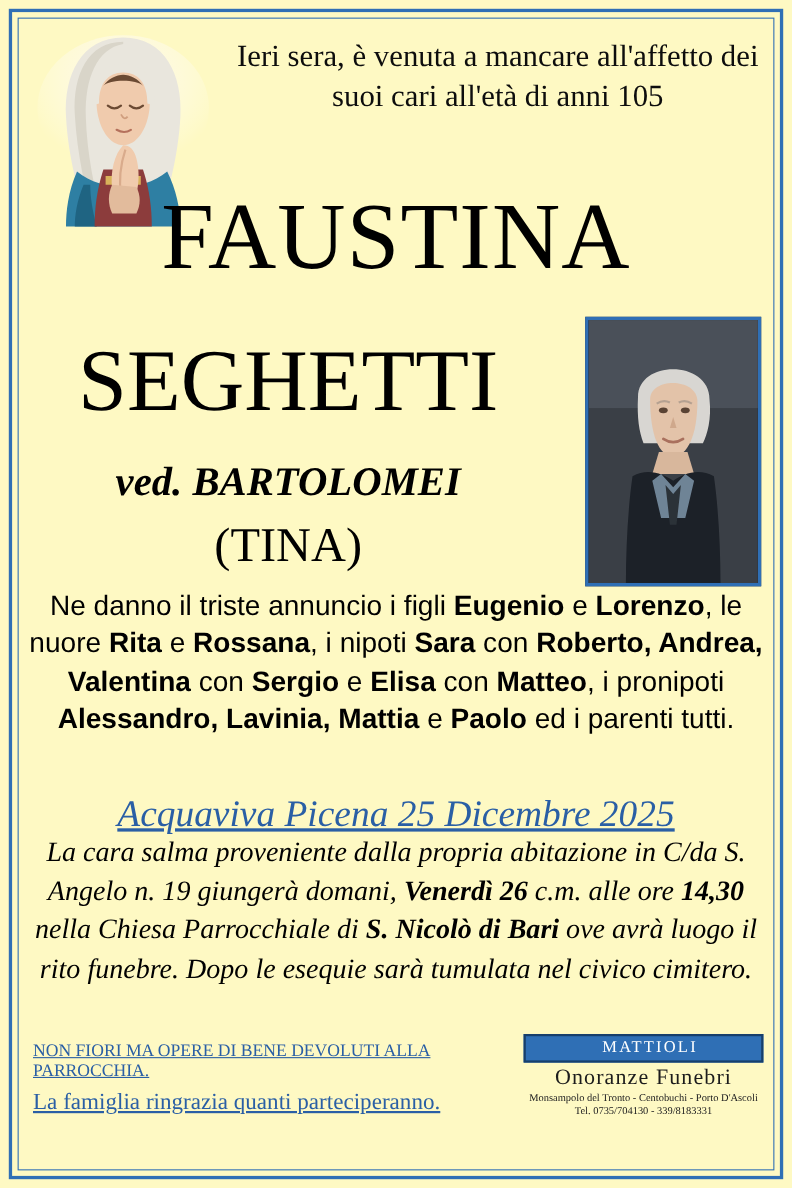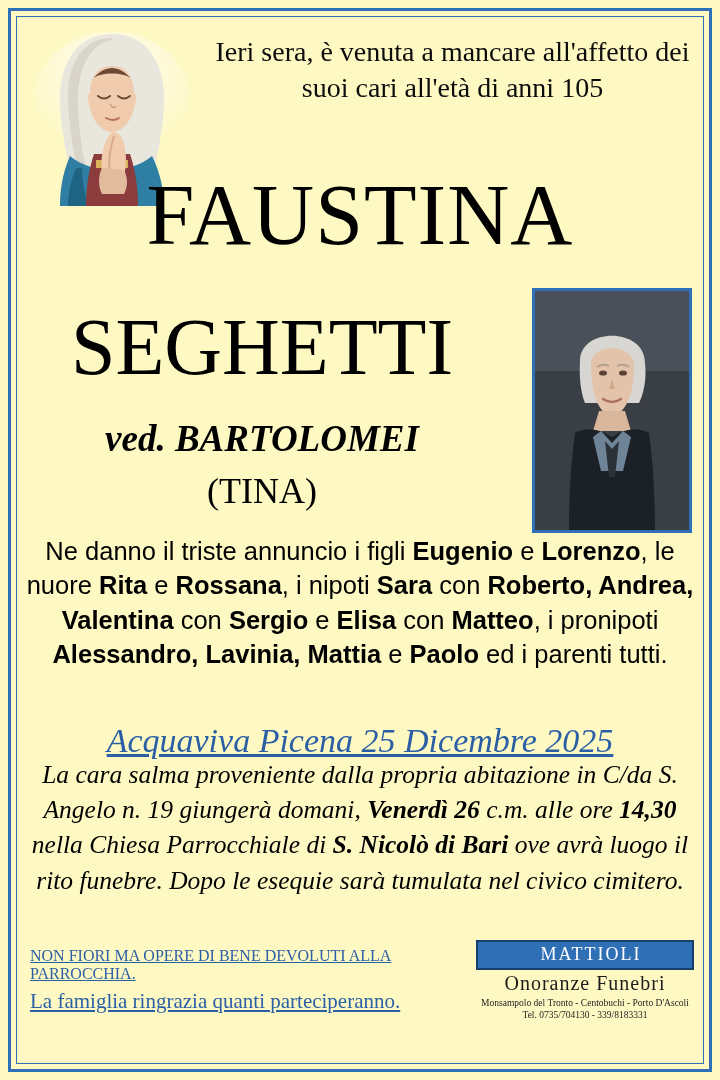--- a/index.html
+++ b/index.html
@@ -101,21 +101,21 @@
     font-weight: bold;
     font-style: italic;
     color: #000;
   }
   .name-nick {
     position: absolute;
     left: 0;
     width: 480px;
     top: 448px;
     text-align: center;
-    font-size: 36px;
+    font-size: 44px;
     color: #000;
     font-family: "Liberation Serif", serif;
   }
 
   .portrait {
     position: absolute;
     right: 6px;
     top: 266px;
     width: 160px;
     height: 245px;
@@ -190,21 +190,21 @@
     top: 918px;
     width: 218px;
     text-align: center;
   }
   .agency-bar {
     background: #2f6fb5;
     border: 2px solid #173f6b;
     padding: 2px 0 3px 0;
   }
   .agency-name {
-    font-size: 18px;
+    font-size: 15px;
     letter-spacing: 2px;
     color: #ffffff;
     font-family: "Liberation Serif", serif;
     margin-left: 12px;
   }
   .agency-sub {
     font-size: 20px;
     color: #1c1c1c;
     letter-spacing: 1px;
     margin-top: 2px;

